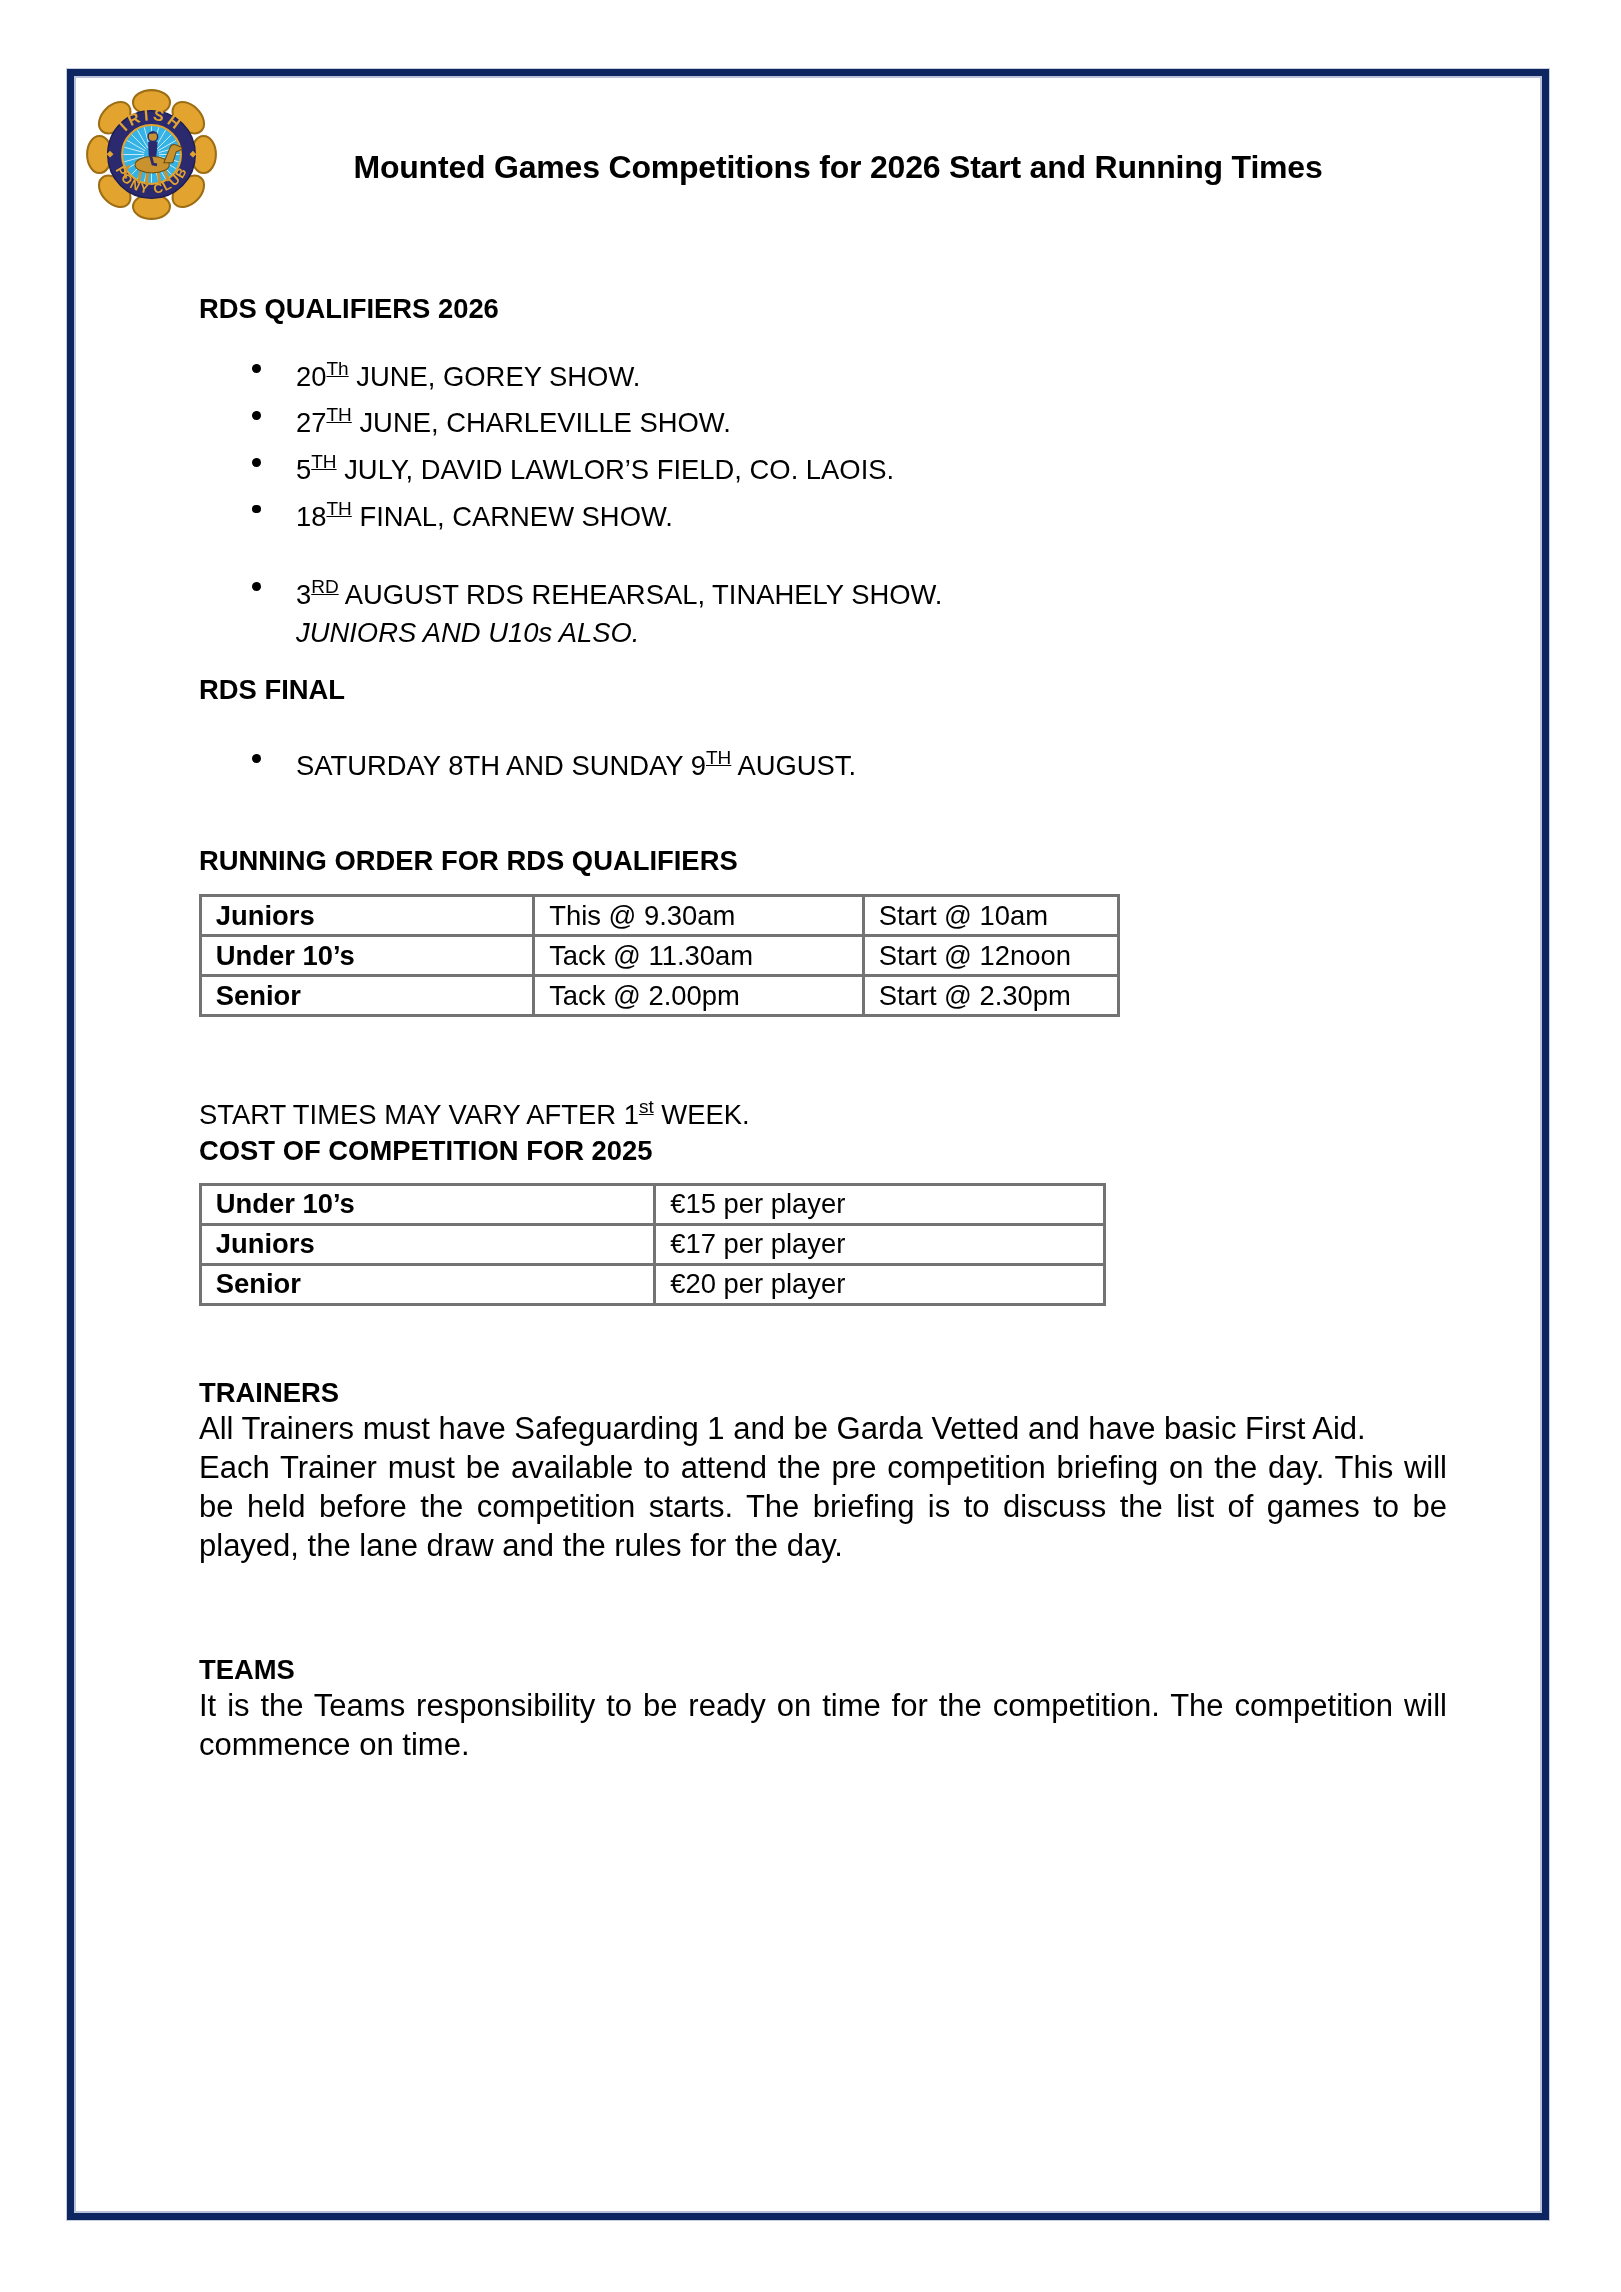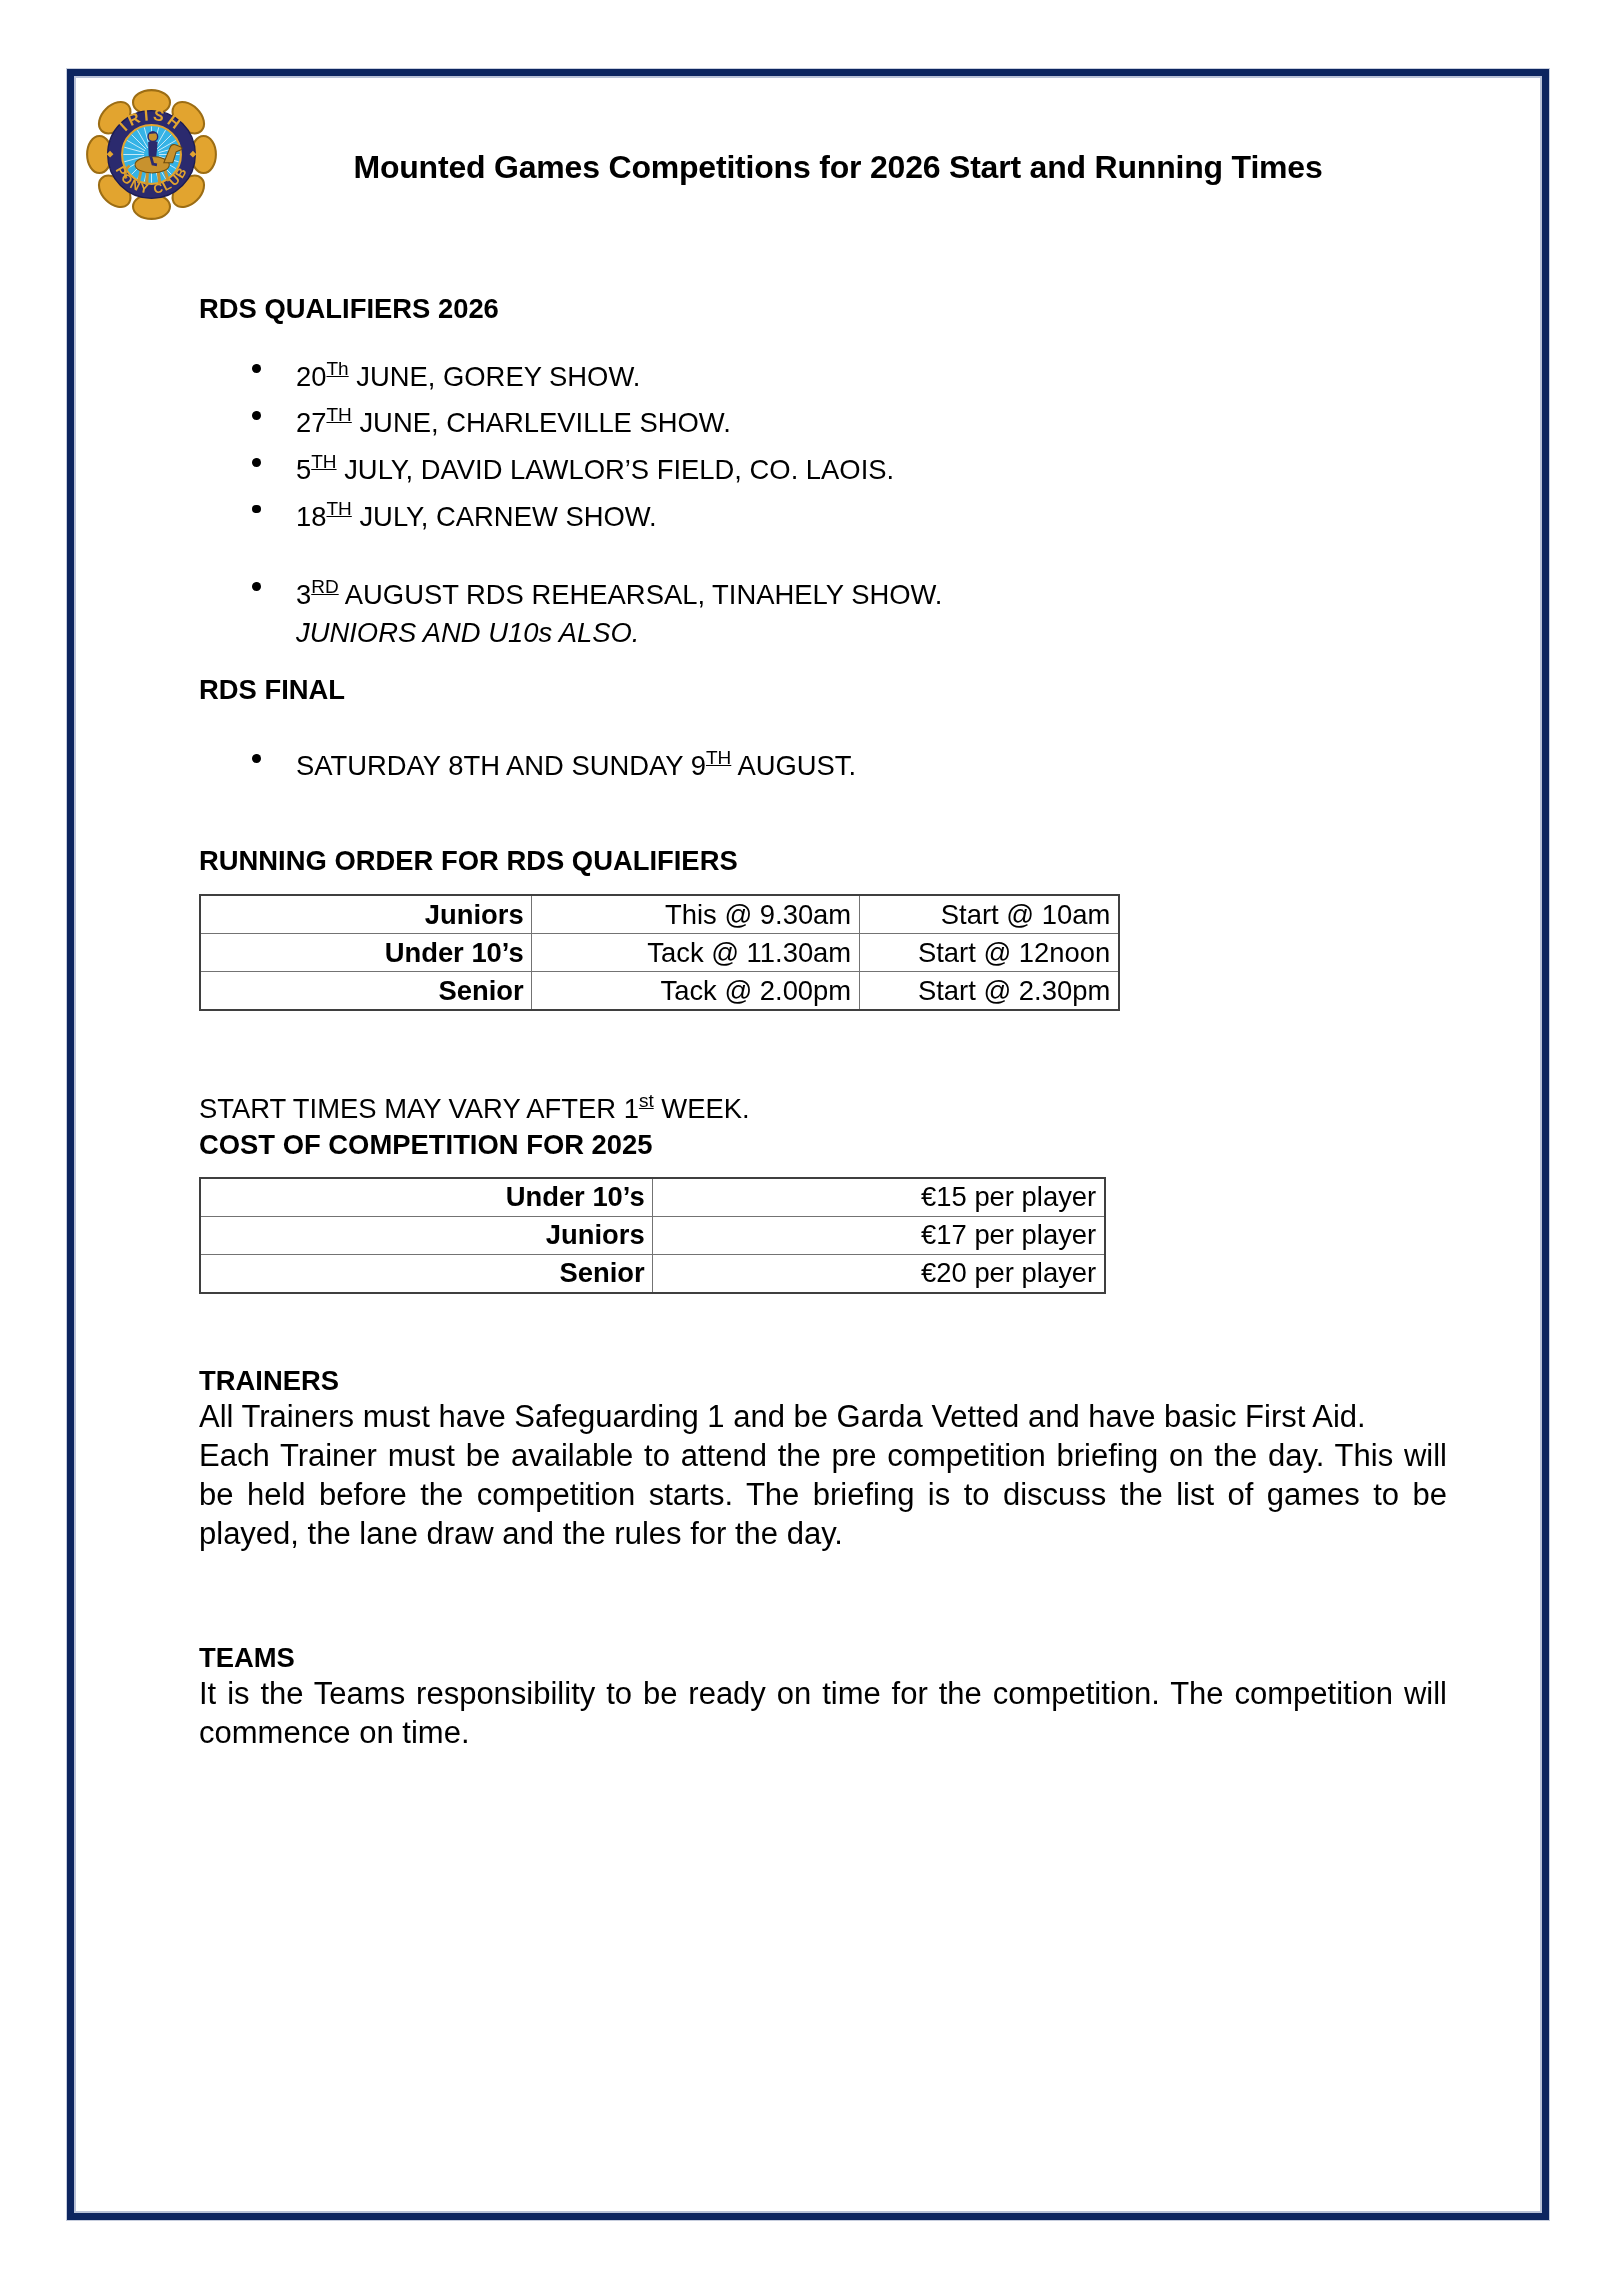--- a/index.html
+++ b/index.html
@@ -57,24 +57,24 @@
   .italic-line{
     font-size:27.4px;line-height:39px;font-style:italic;
   }
   table{
     border-collapse:collapse;table-layout:fixed;
     font-size:27.4px;
   }
   table.t-running{width:921px;margin-top:17.6px;border:2.9px solid #3f3f3f;}
   table.t-cost{width:907px;margin-top:15.7px;border:2.9px solid #3f3f3f;}
   td{
-    border:1px solid #737373;
+    border:3px solid #737373;
     height:37px;padding:0 7.8px 0 13.7px;
     vertical-align:middle;line-height:1.1;
-    overflow:hidden;white-space:nowrap;text-align:right;
+    overflow:hidden;white-space:nowrap;
   }
   td.c-group{font-weight:bold;}
   .t-running td.c1{width:309px;}
   .t-running td.c2{width:305px;}
   .t-cost td.c1{width:430px;}
   .note{
     margin-top:70px;font-size:27.4px;line-height:39px;
   }
   p.body-p{
     margin:0;font-size:31px;line-height:39px;
@@ -172,21 +172,21 @@
       <div class="brow">
         <span class="dot-cell"><span class="dot"></span></span>
         <span class="btext"><span>27</span><span class="sup">TH</span><span> JUNE, CHARLEVILLE SHOW.</span></span>
       </div>
       <div class="brow">
         <span class="dot-cell"><span class="dot"></span></span>
         <span class="btext"><span>5</span><span class="sup">TH</span><span> JULY, DAVID LAWLOR’S FIELD, CO. LAOIS.</span></span>
       </div>
       <div class="brow">
         <span class="dot-cell"><span class="dot"></span></span>
-        <span class="btext"><span>18</span><span class="sup">TH</span><span> JULY, CARNEW SHOW.</span></span>
+        <span class="btext"><span>18</span><span class="sup">TH</span><span> FINAL, CARNEW SHOW.</span></span>
       </div>
     </div>
 
     <div class="bullets m-rehearsal">
       <div class="brow">
         <span class="dot-cell"><span class="dot"></span></span>
         <span class="btext"><span>3</span><span class="sup">RD</span><span> AUGUST RDS REHEARSAL, TINAHELY SHOW.</span></span>
       </div>
       <div class="brow">
         <span class="dot-cell"></span>

